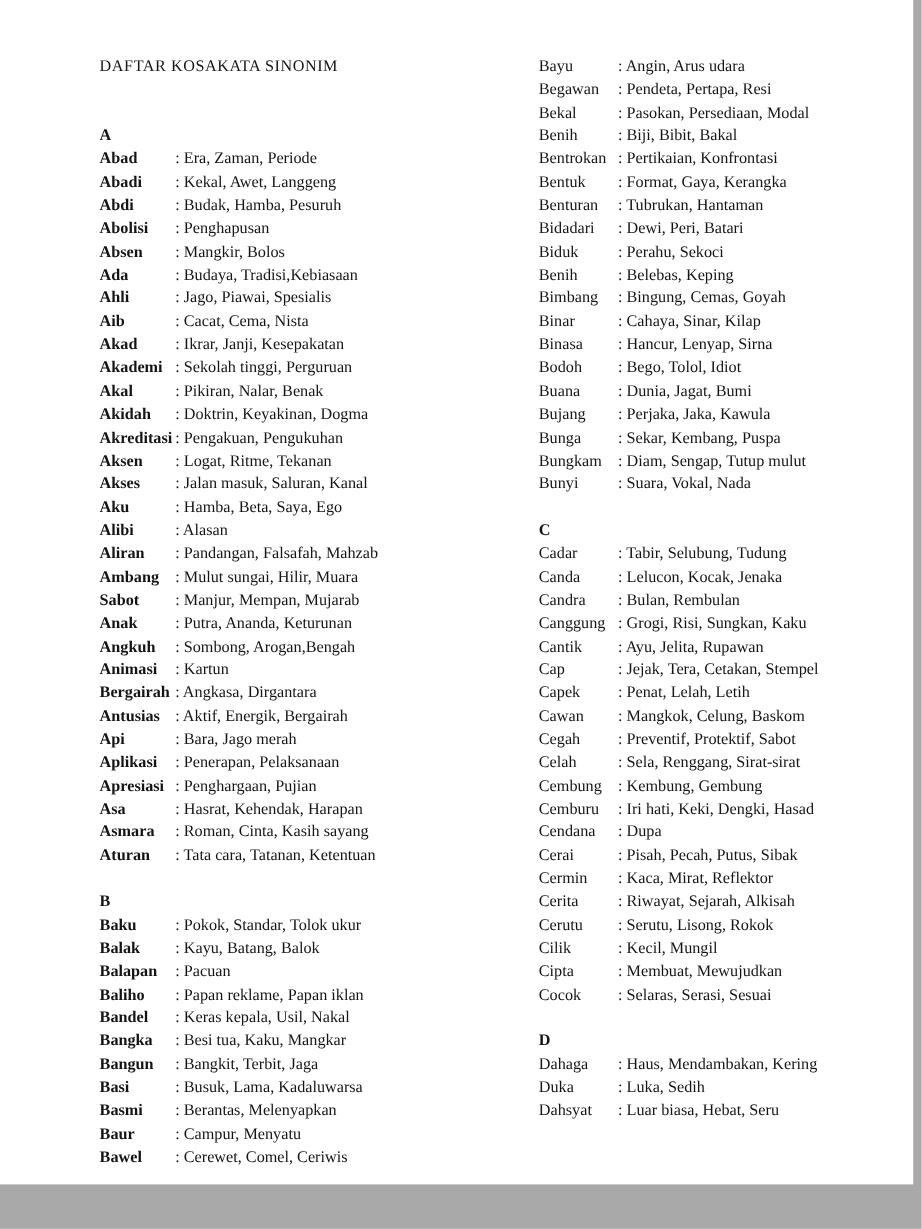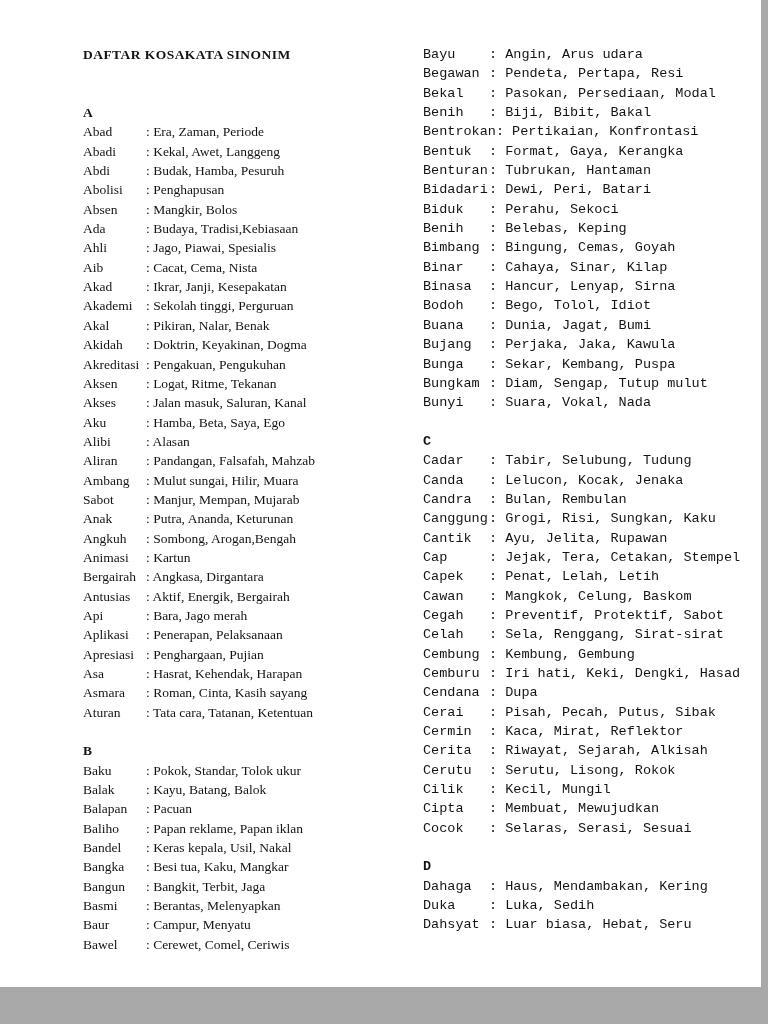--- a/index.html
+++ b/index.html
@@ -18,33 +18,33 @@
   }
   .col {
     position: absolute;
     top: 45px;
     font-size: 13.5px;
     line-height: 19.35px;
     color: #141414;
     white-space: nowrap;
   }
   .col-left  { left: 83px;  width: 340px; }
-  .col-right { left: 423px; width: 320px; font-family: Liberation Mono, monospace; }
+  .col-right { left: 449px; width: 320px; }
   .doc-title {
-    font-weight: bold;
+    font-weight: normal;
     letter-spacing: 0.45px;
   }
   .title-gap { height: 19.35px; }
   .section-letter {
     font-weight: bold;
     margin-top: 19.35px;
   }
   .entry { display: flex; }
   .entry .term { flex: 0 0 auto; }
-  .col-left  .entry .term { min-width: 63px; }
+  .col-left  .entry .term { min-width: 63px; font-weight: bold; }
   .col-right .entry .term { min-width: 66px; }
   .entry .syn { flex: 0 0 auto; }
 </style>
 </head>
 <body>
 
 <div class="page">
   <div class="col col-left">
     <div class="doc-title">DAFTAR KOSAKATA SINONIM</div>
     <div class="title-gap"></div>
@@ -197,20 +197,24 @@
       </div>
       <div class="entry">
         <span class="term">Bangka</span>
         <span class="syn">: Besi tua, Kaku, Mangkar</span>
       </div>
       <div class="entry">
         <span class="term">Bangun</span>
         <span class="syn">: Bangkit, Terbit, Jaga</span>
       </div>
       <div class="entry">
+        <span class="term">Basi</span>
+        <span class="syn">: Busuk, Lama, Kadaluwarsa</span>
+      </div>
+      <div class="entry">
         <span class="term">Basmi</span>
         <span class="syn">: Berantas, Melenyapkan</span>
       </div>
       <div class="entry">
         <span class="term">Baur</span>
         <span class="syn">: Campur, Menyatu</span>
       </div>
       <div class="entry">
         <span class="term">Bawel</span>
         <span class="syn">: Cerewet, Comel, Ceriwis</span>

